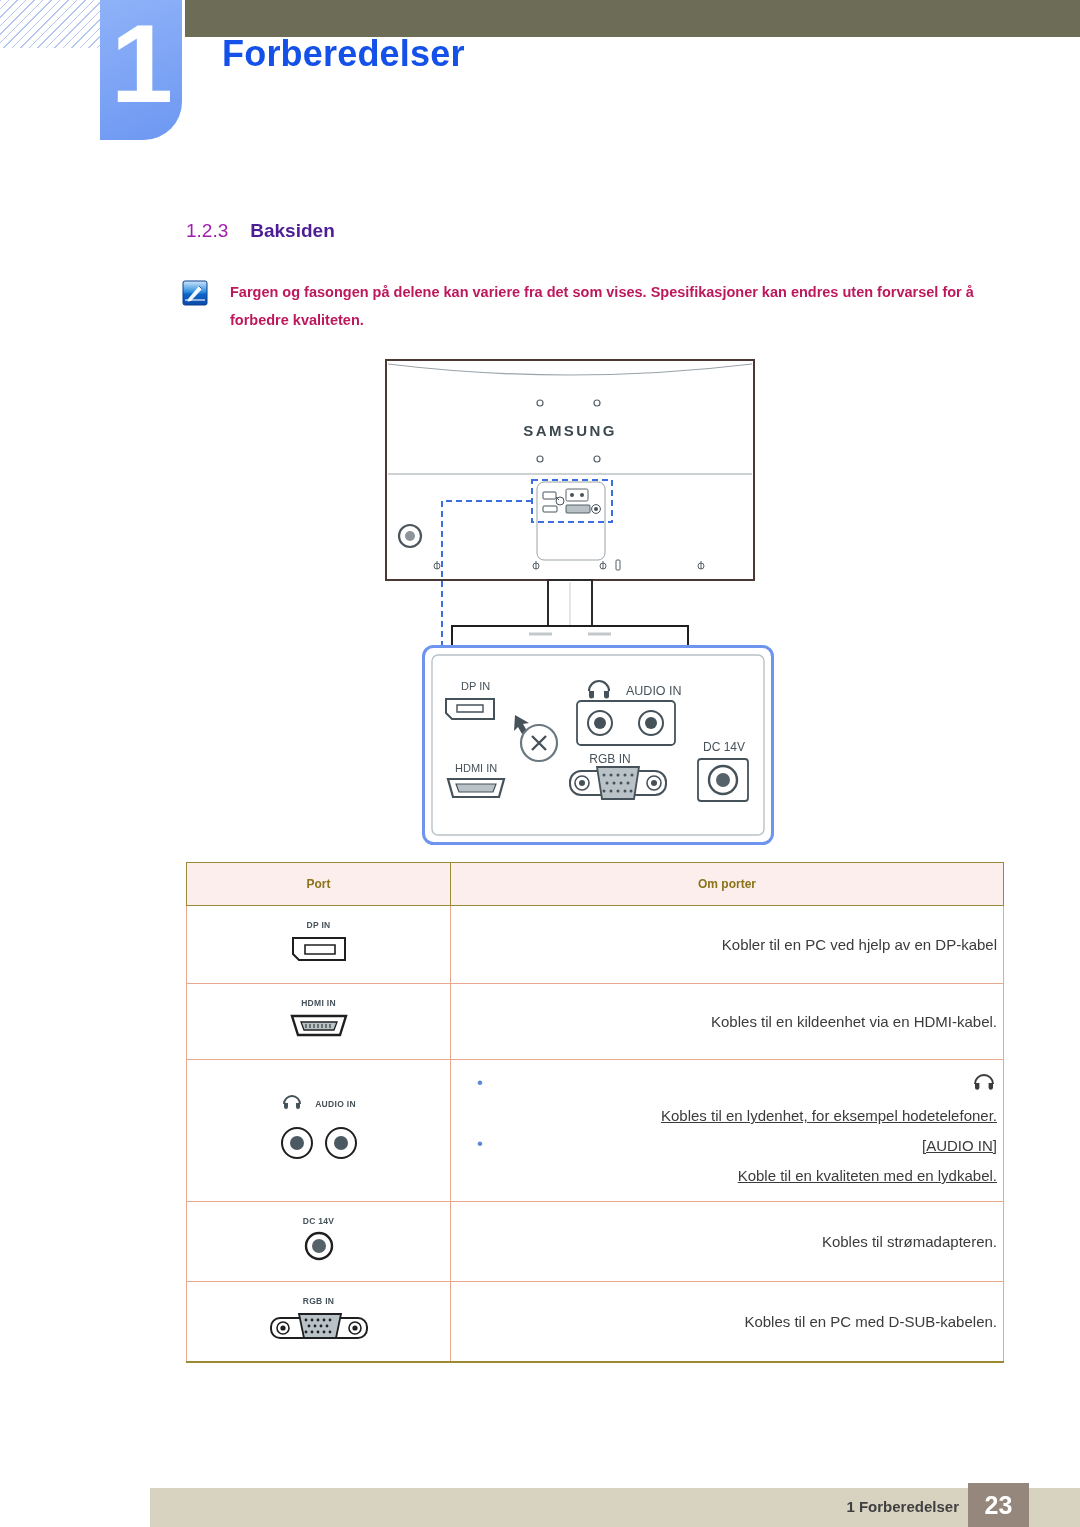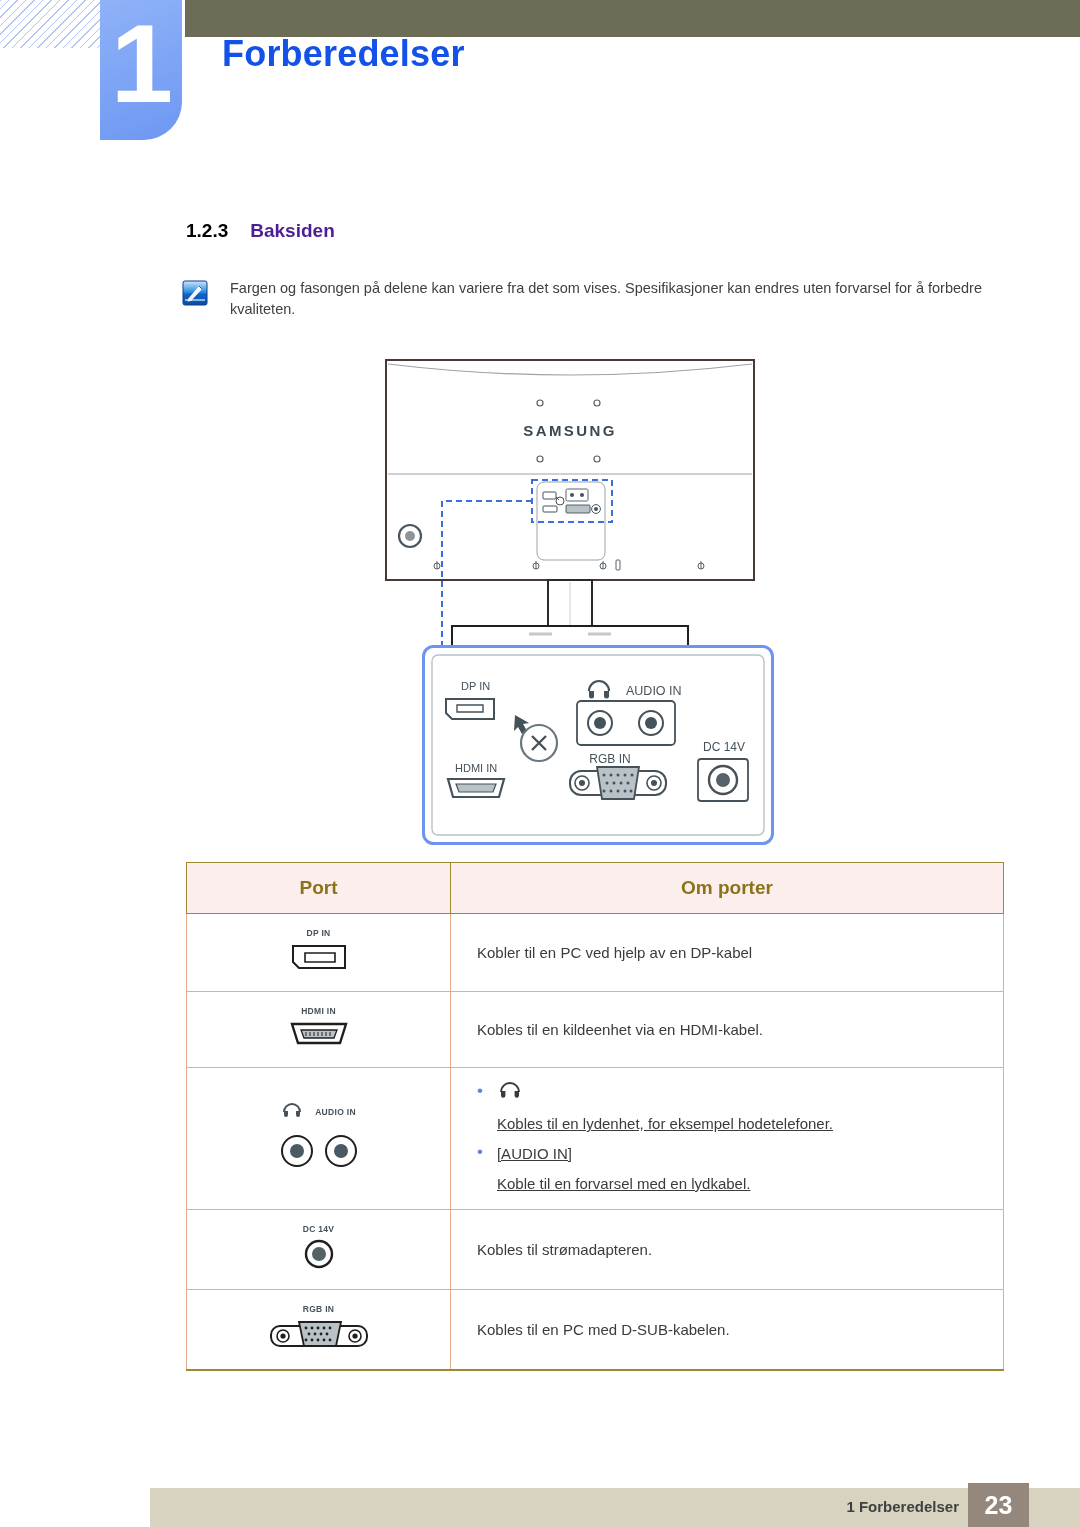--- a/index.html
+++ b/index.html
@@ -32,49 +32,49 @@
     color:#ffffff;font-size:112px;font-weight:bold;line-height:1;
     letter-spacing:-2px;padding-bottom:12px;box-sizing:border-box;
   }
   .chapter-title{
     position:absolute;left:222px;top:33px;
     color:#1351e8;font-size:36px;font-weight:bold;letter-spacing:.2px;
   }
 
   
   .sec-head{position:absolute;left:186px;top:220px;display:flex;align-items:baseline;}
-  .sec-num{color:#000000;font-size:19px;font-weight:bold;}
+  .sec-num{color:#a21caf;font-size:19px;font-weight:normal;}
   .sec-title{color:#4c1d95;font-size:19px;font-weight:bold;margin-left:22px;}
 
   
   .note{position:absolute;left:182px;top:278px;width:810px;display:flex;}
   .note-icon{width:26px;height:26px;flex:0 0 26px;margin-top:2px;margin-right:22px;}
-  .note-text{font-size:14.5px;color:#404040;line-height:21px;}
+  .note-text{font-size:14.5px;color:#be185d;line-height:28px;font-weight:bold;}
 
   
   .figure{position:absolute;left:384px;top:358px;width:372px;height:290px;}
   .callout{position:absolute;left:422px;top:645px;width:352px;height:200px;}
 
   
   table.ports{
     position:absolute;left:186px;top:862px;width:818px;
     border-collapse:collapse;table-layout:fixed;
   }
   table.ports th{
-    background:#fdeeee;color:#8a7318;font-size:19px;font-weight:bold;
+    background:#fdeeee;color:#8a7318;font-size:12px;font-weight:bold;
     padding:14px 0;border:1px solid #9b8a33;
   }
   table.ports td{
     border-left:1px solid #e8a98f;border-right:1px solid #e8a98f;
     border-top:1px solid #e8a98f;border-bottom:1px solid #e8a98f;
     vertical-align:middle;
   }
   table.ports tr:last-child td{border-bottom:2px solid #9b8a33;}
   table.ports td.icon-cell{width:264px;text-align:center;padding:14px 0;}
-  table.ports td.desc-cell{padding:10px 6px 10px 26px;font-size:15px;color:#3b3b3b;line-height:30px;}
+  table.ports td.desc-cell{padding:10px 6px 10px 26px;font-size:15px;color:#3b3b3b;line-height:30px;text-align:right;}
   col.c1{width:264px;}
 
   .bullet-line{display:flex;align-items:flex-start;}
   .bullet{color:#5b87d8;font-size:17px;line-height:26px;margin-right:14px;}
   .bullet-body{flex:1;text-decoration:underline;}
   .sub-line{padding-left:30px;}
 
   .port-lbl{font-size:8.5px;color:#46525a;letter-spacing:.3px;font-weight:bold;display:block;margin-bottom:3px;}
 
   
@@ -324,21 +324,21 @@
                 <path d="M17.6 12 v4.5 a2.2 2.2 0 0 0 4.4 0 v-4.5 z" fill="#3b3b3b"></path>
               </svg>
             </span>
             <div class="sub-line" style="padding-left:0">Kobles til en lydenhet, for eksempel hodetelefoner.</div>
           </span>
         </div>
         <div class="bullet-line">
           <span class="bullet">•</span>
           <span class="bullet-body">
             <div>[AUDIO IN]</div>
-            <div>Koble til en forvarsel med en lydkabel.</div>
+            <div>Koble til en kvaliteten med en lydkabel.</div>
           </span>
         </div>
       </td>
     </tr>
 
     <tr>
       <td class="icon-cell">
         <span class="port-lbl">DC 14V</span>
         <span>
           <svg width="34" height="34" viewBox="0 0 34 34">

